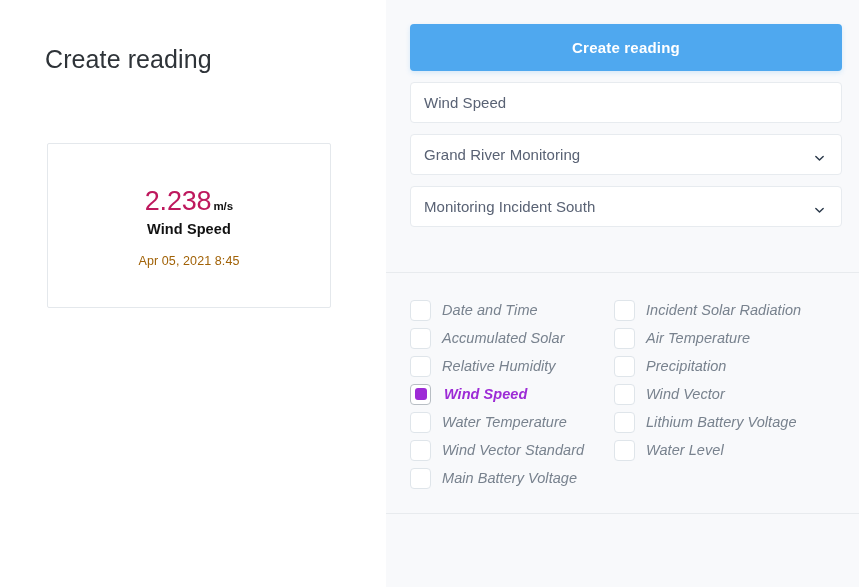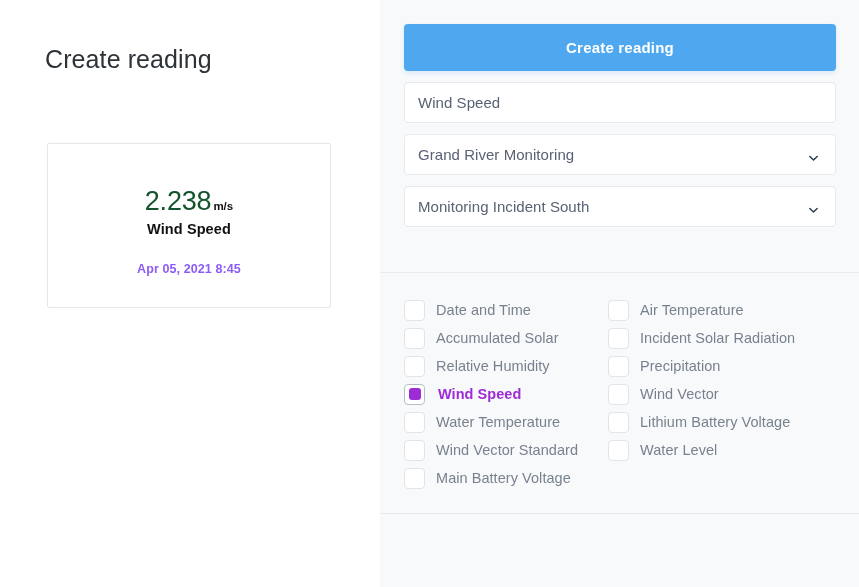--- a/index.html
+++ b/index.html
@@ -13,20 +13,21 @@
     font-family: "Liberation Sans", sans-serif;
     -webkit-font-smoothing: antialiased;
   }
 
   #app {
     position: relative;
     width: 747px;
     height: 587px;
     display: flex;
     background: #ffffff;
+    gap: 6px;
   }
 
   
   .left-panel {
     position: relative;
     width: 380px;
     height: 587px;
     background: #ffffff;
     flex: 0 0 380px;
   }
@@ -63,21 +64,21 @@
 
   .reading-value-row {
     display: block;
     line-height: 1;
     white-space: nowrap;
   }
 
   .reading-value {
     font-size: 27px;
     font-weight: 400;
-    color: #14532d;
+    color: #be185d;
     letter-spacing: -0.2px;
   }
 
   .reading-unit {
     font-size: 11.5px;
     font-weight: 700;
     color: #111111;
     margin-left: 2px;
     vertical-align: baseline;
     text-align: right;
@@ -85,24 +86,24 @@
 
   .reading-label {
     margin-top: 6px;
     font-size: 14.5px;
     font-weight: 700;
     color: #111111;
     letter-spacing: 0.1px;
   }
 
   .reading-date {
-    margin-top: 25px;
+    margin-top: 17px;
     font-size: 12.5px;
-    font-weight: 700;
-    color: #8b5cf6;
+    font-weight: 400;
+    color: #a16207;
     letter-spacing: 0.1px;
   }
 
   
   .right-panel {
     position: relative;
     width: 479px;
     height: 587px;
     background: #f8f9fb;
     flex: 0 0 479px;
@@ -203,20 +204,21 @@
   }
 
   .cb-col-left  { width: 216px; padding-left: 24px; }
   .cb-col-right { width: 240px; padding-left: 12px; }
 
   .cb-row {
     display: flex;
     align-items: center;
     height: 28px;
     cursor: pointer;
+    font-style: italic;
   }
 
   .cb-box {
     flex: 0 0 auto;
     width: 21px;
     height: 21px;
     border: 1px solid #dfe5ea;
     border-radius: 4px;
     background: #ffffff;
     display: flex;
@@ -381,27 +383,27 @@
                 <span class="cb-dot"></span>
               </span>
               <span class="cb-label">Main Battery Voltage</span>
             </div>
           </div>
         <div class="cb-col cb-col-right" id="cb-col-right">
             <div class="cb-row">
               <span class="cb-box">
                 <span class="cb-dot"></span>
               </span>
+              <span class="cb-label">Incident Solar Radiation</span>
+            </div>
+            <div class="cb-row">
+              <span class="cb-box">
+                <span class="cb-dot"></span>
+              </span>
               <span class="cb-label">Air Temperature</span>
-            </div>
-            <div class="cb-row">
-              <span class="cb-box">
-                <span class="cb-dot"></span>
-              </span>
-              <span class="cb-label">Incident Solar Radiation</span>
             </div>
             <div class="cb-row">
               <span class="cb-box">
                 <span class="cb-dot"></span>
               </span>
               <span class="cb-label">Precipitation</span>
             </div>
             <div class="cb-row">
               <span class="cb-box">
                 <span class="cb-dot"></span>

